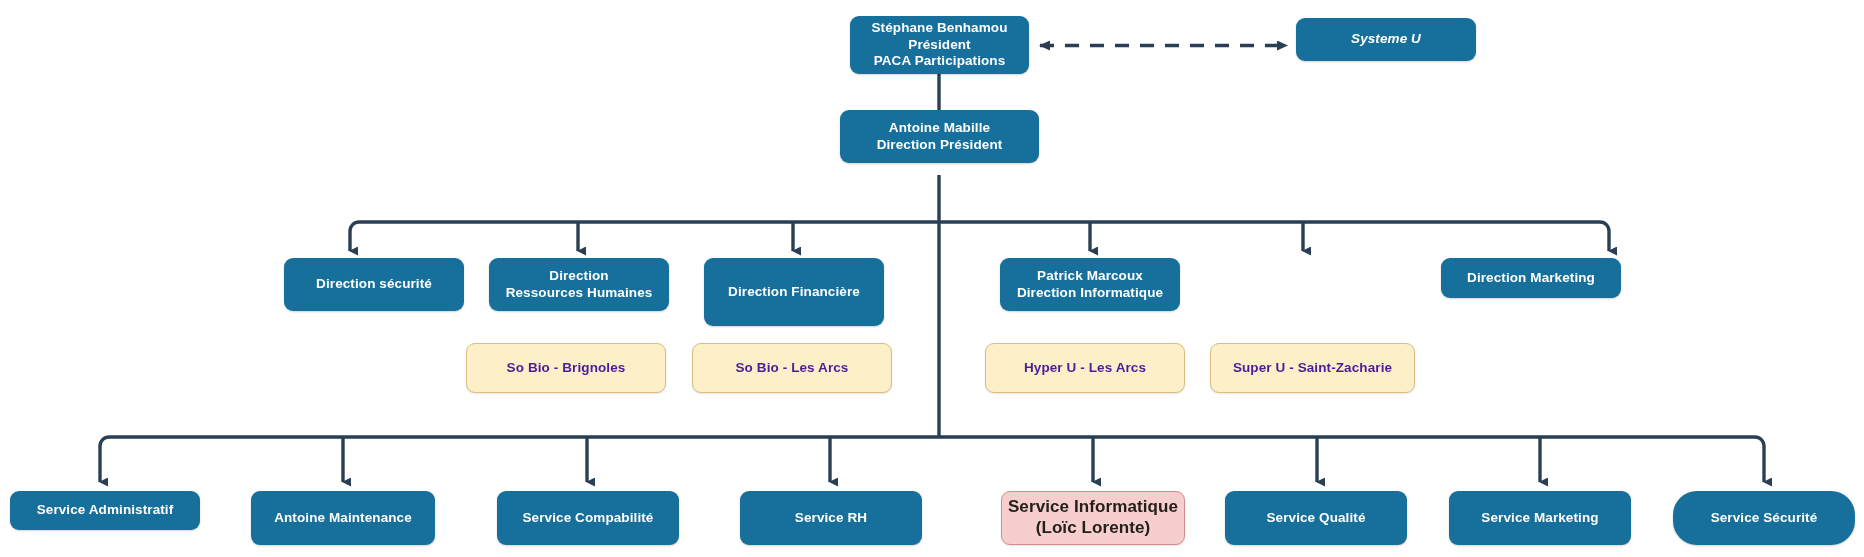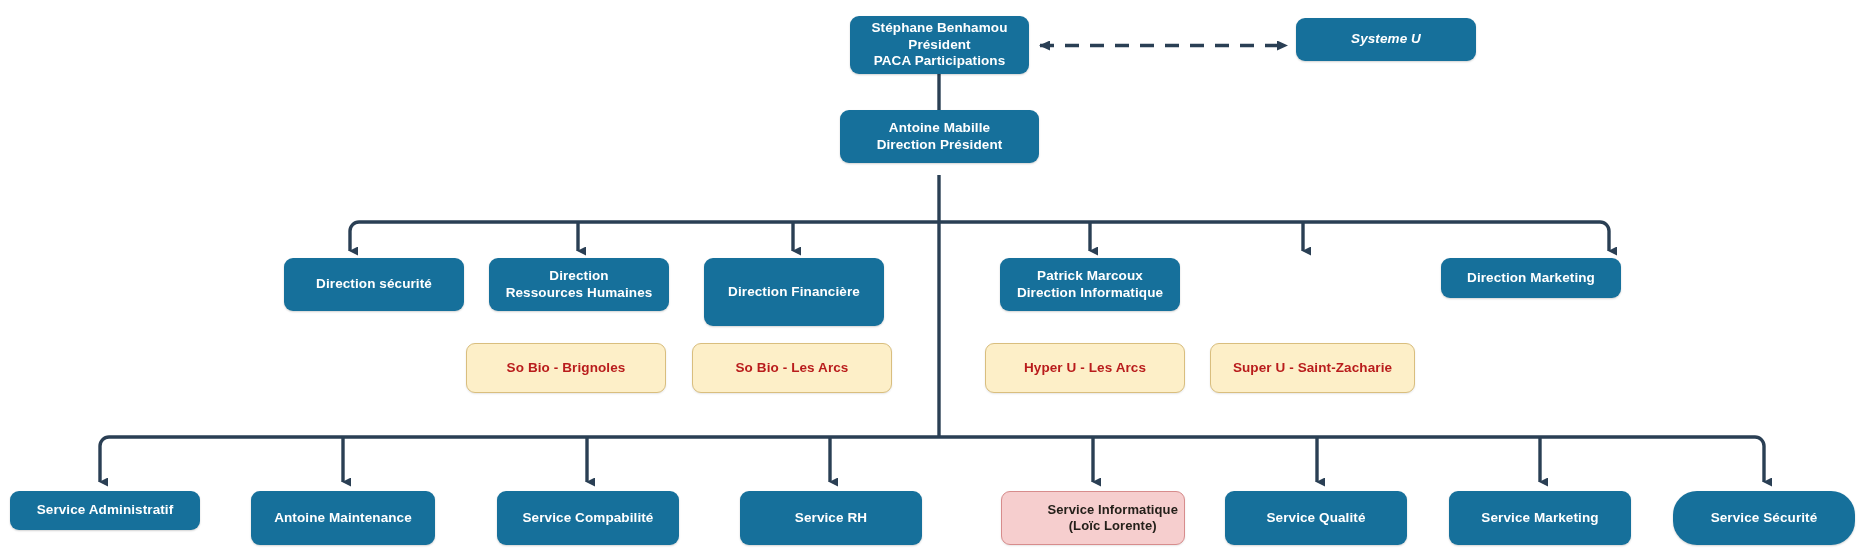--- a/index.html
+++ b/index.html
@@ -31,32 +31,31 @@
   .node .ln{display:block;white-space:nowrap;}
 
   .node.blue{
     background:#16709B;
     color:#ffffff;
     font-size:13.5px;
     box-shadow:0 1px 2px rgba(0,0,0,.18);
   }
   .node.cream{
     background:#FDEFC8;
-    color:#b91c1c;
+    color:#4c1d95;
     border:1px solid #D9BE7E;
     font-size:13.5px;
     box-shadow:0 1px 2px rgba(0,0,0,.10);
   }
   .node.pink{
     background:#F6CECE;
     color:#24201a;
     border:1px solid #D78C8C;
-    font-size:13px;
+    font-size:17px;
     box-shadow:0 1px 2px rgba(0,0,0,.10);
-    justify-content:flex-end;
   }
 </style>
 </head>
 <body>
 
 <div id="chart">
 
   <svg id="wires" viewBox="0 0 1864 557" width="1864" height="557" aria-hidden="true">
     <defs>
       <marker id="arrowDown" markerWidth="9" markerHeight="9" refX="4.5" refY="8" orient="auto" markerUnits="userSpaceOnUse">

